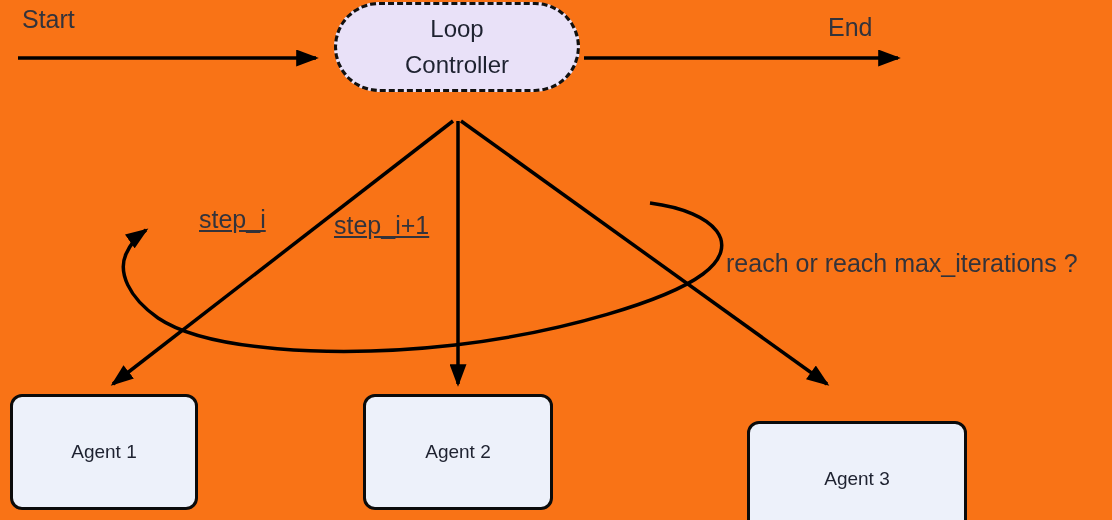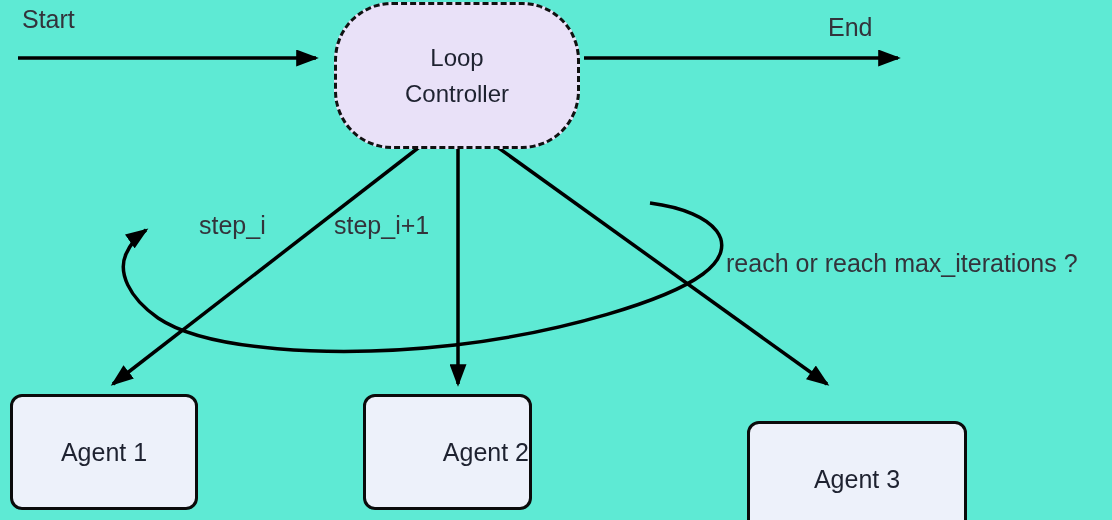--- a/index.html
+++ b/index.html
@@ -5,21 +5,21 @@
   html, body {
     margin: 0;
     padding: 0;
     background: #ffffff;
     font-family: "Liberation Sans", "DejaVu Sans", sans-serif;
   }
   .canvas {
     position: relative;
     width: 1112px;
     height: 520px;
-    background: #5eead4;
+    background: #f97316;
     overflow: hidden;
   }
   svg.edges {
     position: absolute;
     left: 0; top: 0;
     width: 1112px;
     height: 520px;
   }
   .edge-stroke {
     stroke: var(--line, #000000);
@@ -39,47 +39,47 @@
   .node {
     position: absolute;
     box-sizing: border-box;
     display: flex;
     align-items: center;
     justify-content: center;
     text-align: center;
   }
   .controller {
     left: 334px; top: 2px;
-    width: 246px; height: 147px;
+    width: 246px; height: 90px;
     background: var(--controller-fill, #e9e1f8);
     border: 3.5px dashed var(--controller-border, #111111);
     border-radius: 58px;
     color: var(--node-text, #1e2230);
     font-size: 24px;
   }
   .controller .node-label {
     max-width: 130px;
     line-height: 1.5;
   }
   .agent {
     top: 394px;
     height: 116px;
     background: var(--agent-fill, #edf1fa);
     border: 3.5px solid var(--agent-border, #0b0b0b);
     border-radius: 12px;
     color: var(--node-text, #1e2230);
-    font-size: 25px;
+    font-size: 19px;
   }
   .agent-1 { left: 10px;  width: 188px; }
-  .agent-2 { left: 363px; width: 169px; justify-content: flex-end; }
+  .agent-2 { left: 363px; width: 190px; }
   .agent-3 { left: 747px; width: 220px; margin-top: 27px; }
   .start-label { left: 22px;  top: 4px; }
   .end-label   { left: 828px; top: 12px; }
-  .step-1 { left: 199px; top: 210px; }
-  .step-2 { left: 334px; top: 210px; }
+  .step-1 { left: 199px; top: 204px; text-decoration: underline; }
+  .step-2 { left: 334px; top: 210px; text-decoration: underline; }
   .step-3 { left: 470px; top: 210px; }
   .loop-annotation { left: 726px; top: 248px; }
 </style>
 </head>
 <body>
 
 <div class="canvas">
 
   <svg class="edges" viewBox="0 0 1112 520" xmlns="http://www.w3.org/2000/svg">
     <defs>

